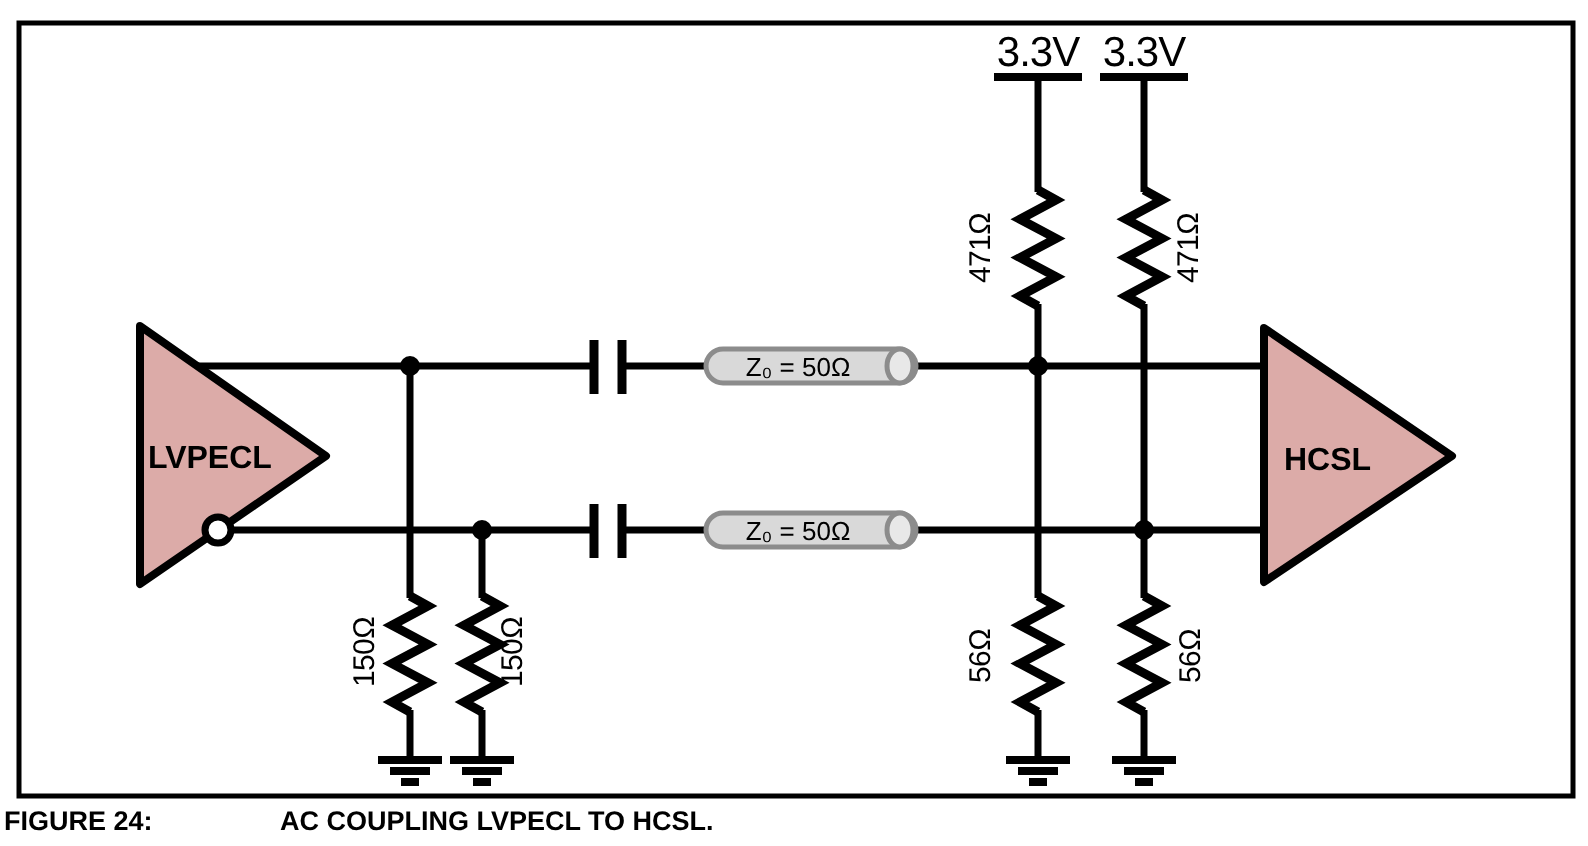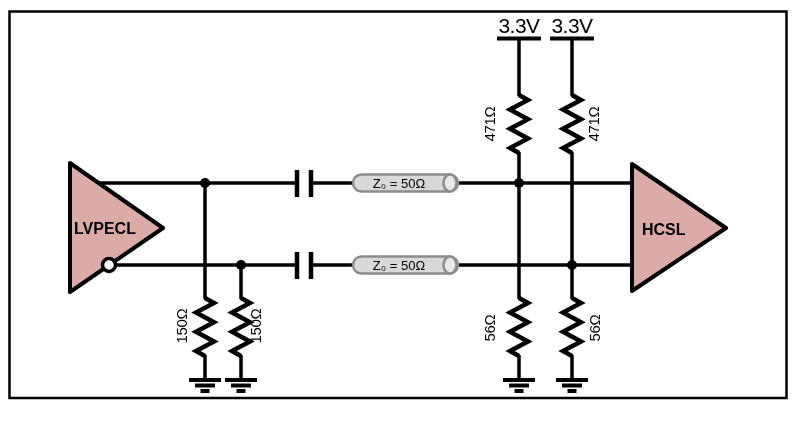--- a/index.html
+++ b/index.html
@@ -166,14 +166,17 @@
       <g>
         <line x1="556" y1="380" x2="588" y2="380"></line>
         <line x1="562" y1="385.5" x2="582" y2="385.5"></line>
         <line x1="567.5" y1="391" x2="576.5" y2="391"></line>
       </g>
     </g>
 
   </svg>
 
   
+  <div class="caption">
+    <span class="cap-label">FIGURE 24:</span><span class="cap-title">AC COUPLING LVPECL TO HCSL.</span>
+  </div>
 
 </div>
 
 </body></html>

